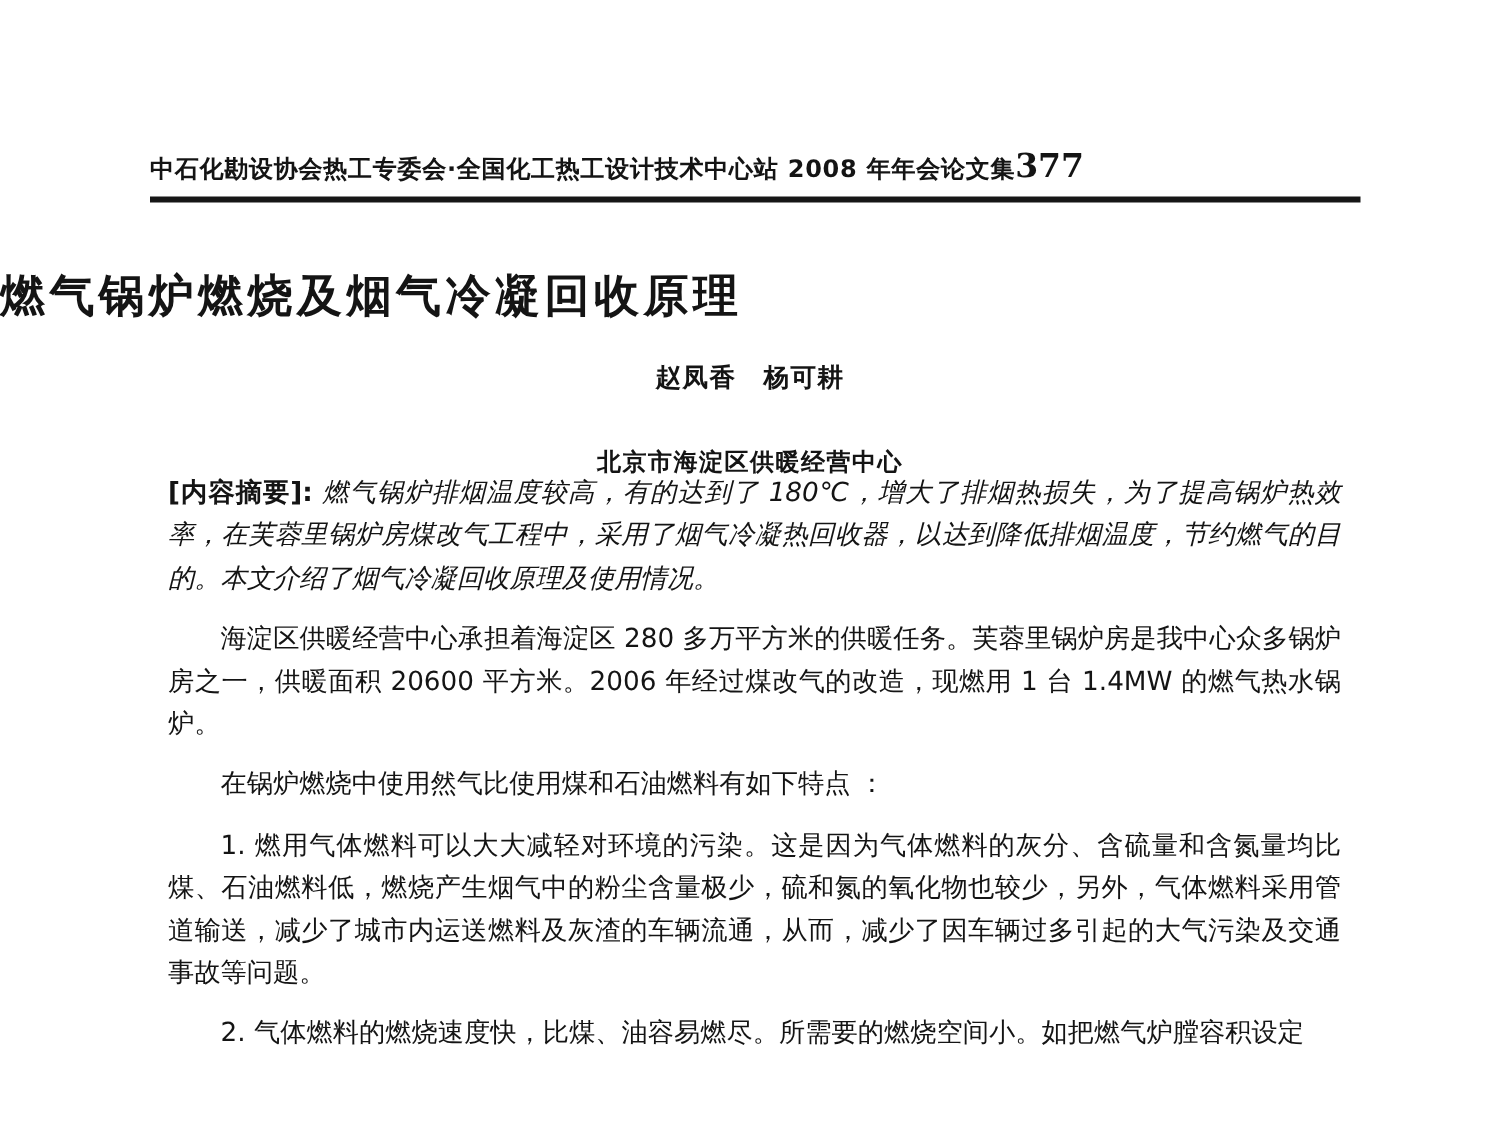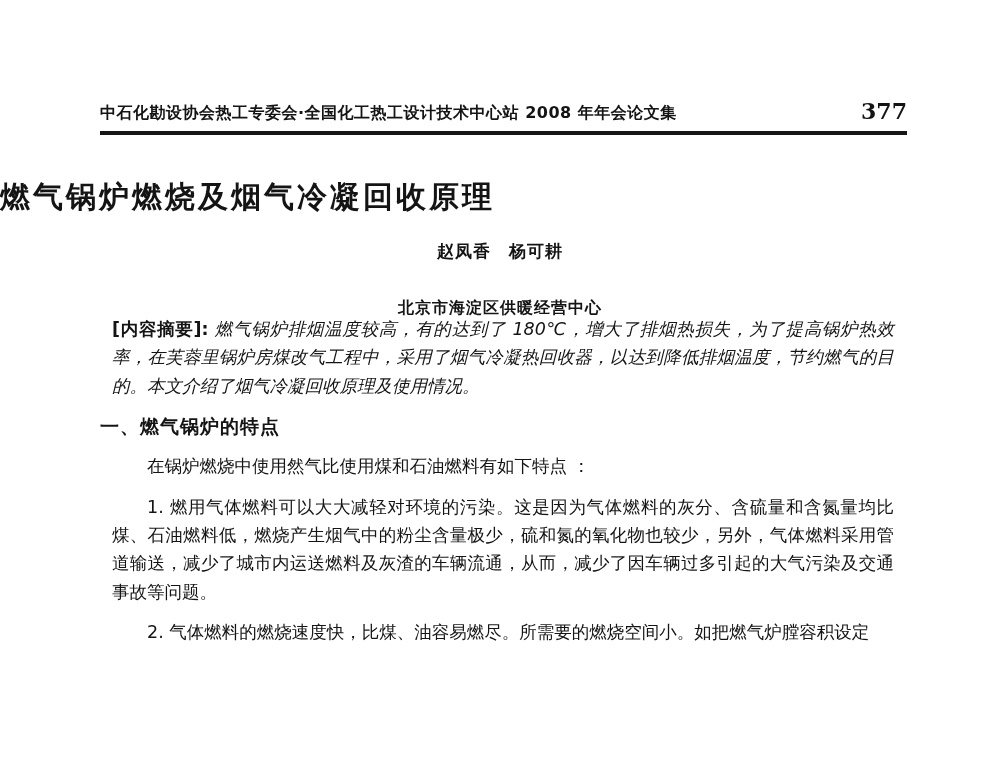--- a/index.html
+++ b/index.html
@@ -13,21 +13,20 @@
     overflow: hidden;
     margin: 0 auto;
   }
   
   .header-row {
     position: absolute;
     left: 100px;
     right: 93px;
     top: 98px;
     display: flex;
-    justify-content: space-between;
     align-items: flex-end;
     border-bottom: 4px solid #161616;
     padding-bottom: 7px;
   }
   .header-text {
     font-size: 16px;
     font-weight: bold;
     letter-spacing: 0.5px;
     white-space: nowrap;
   }
@@ -108,23 +107,23 @@
 
   <div class="authors">赵凤香　杨可耕</div>
 
   <div class="affiliation">北京市海淀区供暖经营中心</div>
 
   <div class="body-text">
 
     <p class="abstract"><span class="label">[内容摘要]:</span><span> 燃气锅炉排烟温度较高，有的达到了 180℃，增大了排烟热损失，为了提高锅炉热效率，在芙蓉里锅炉房煤改气工程中，采用了烟气冷凝热回收器，以达到降低排烟温度，节约燃气的目的。本文介绍了烟气冷凝回收原理及使用情况。</span></p>
 
 
+    <p class="para">海淀区供暖经营中心承担着海淀区 280 多万平方米的供暖任务。芙蓉里锅炉房是我中心众多锅炉房之一，供暖面积 20600 平方米。2006 年经过煤改气的改造，现燃用 1 台 1.4MW 的燃气热水锅炉。</p>
 
 
-    <h2 class="section-heading">一、燃气锅炉的特点</h2>
 
     <p class="section-intro">在锅炉燃烧中使用然气比使用煤和石油燃料有如下特点 ：</p>
 
     <p class="list-item">1. 燃用气体燃料可以大大减轻对环境的污染。这是因为气体燃料的灰分、含硫量和含氮量均比煤、石油燃料低，燃烧产生烟气中的粉尘含量极少，硫和氮的氧化物也较少，另外，气体燃料采用管道输送，减少了城市内运送燃料及灰渣的车辆流通，从而，减少了因车辆过多引起的大气污染及交通事故等问题。</p>
 
     <p class="list-item">2. 气体燃料的燃烧速度快，比煤、油容易燃尽。所需要的燃烧空间小。如把燃气炉膛容积设定</p>
 
   </div>
 
 </div>

